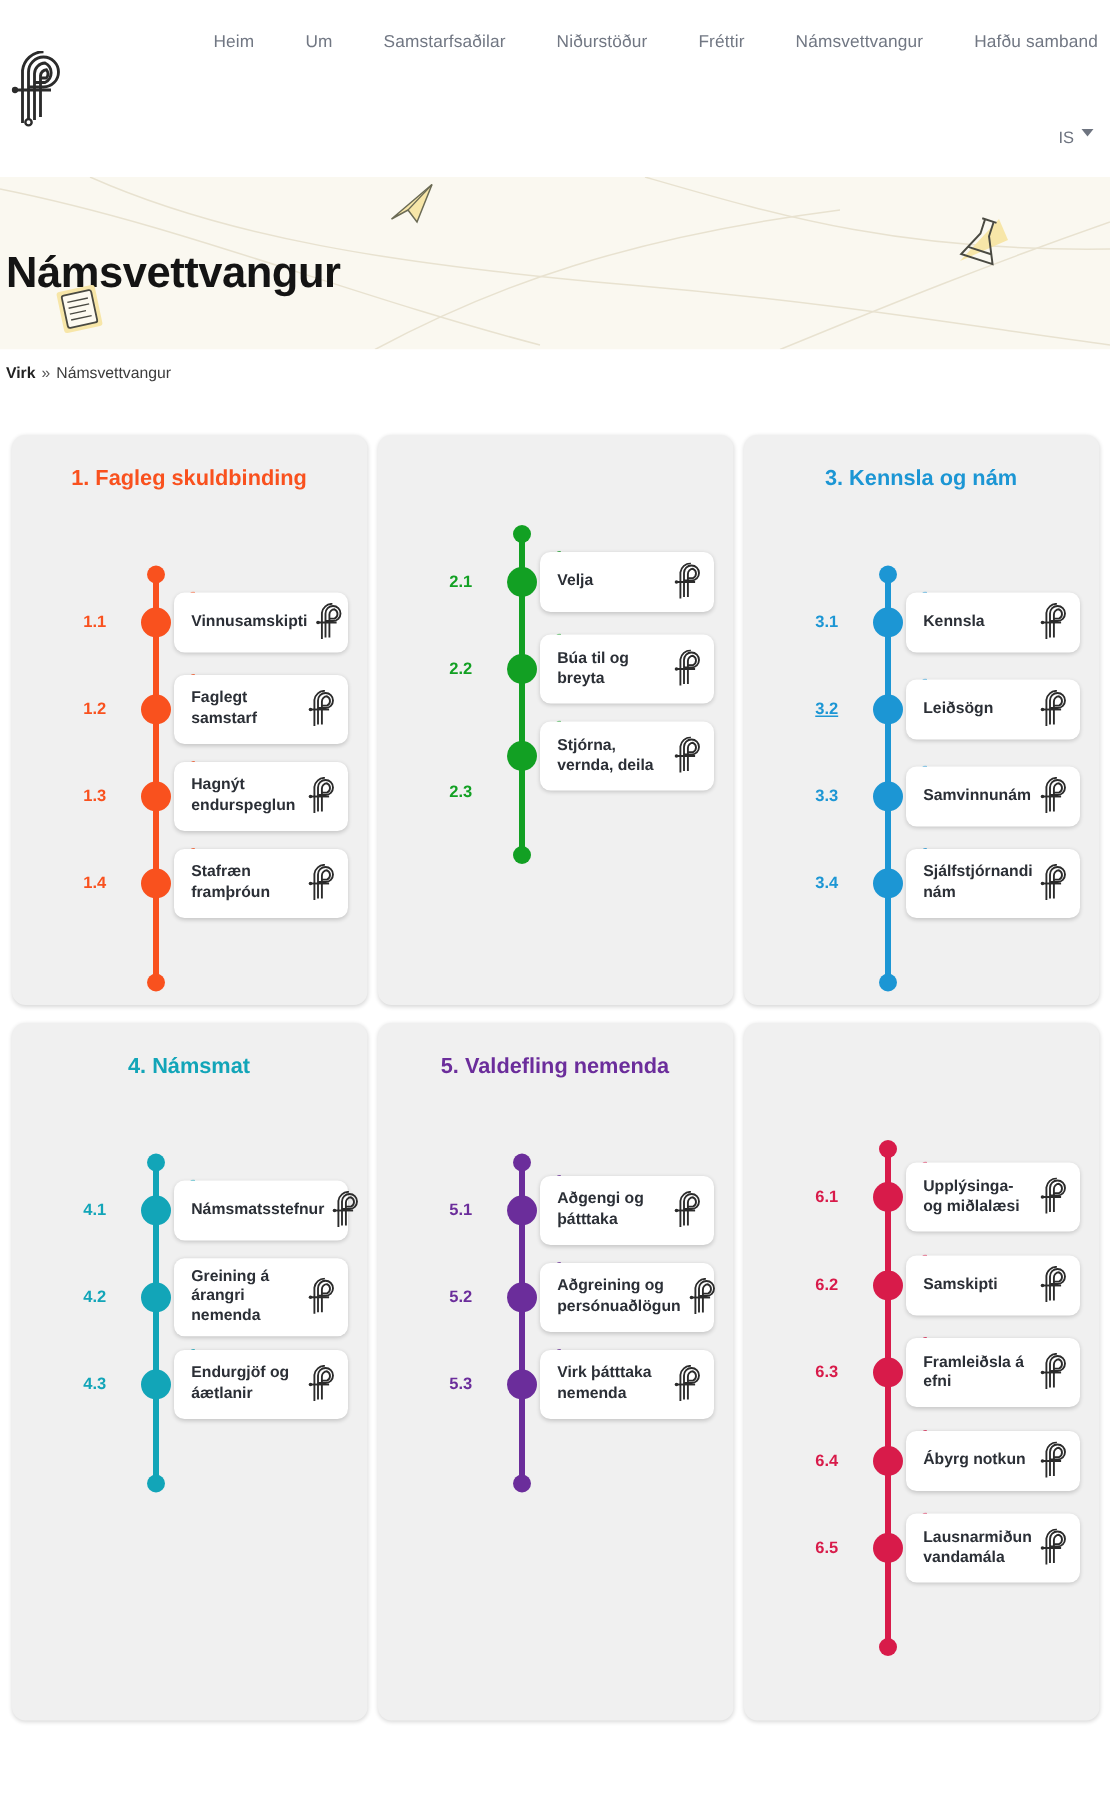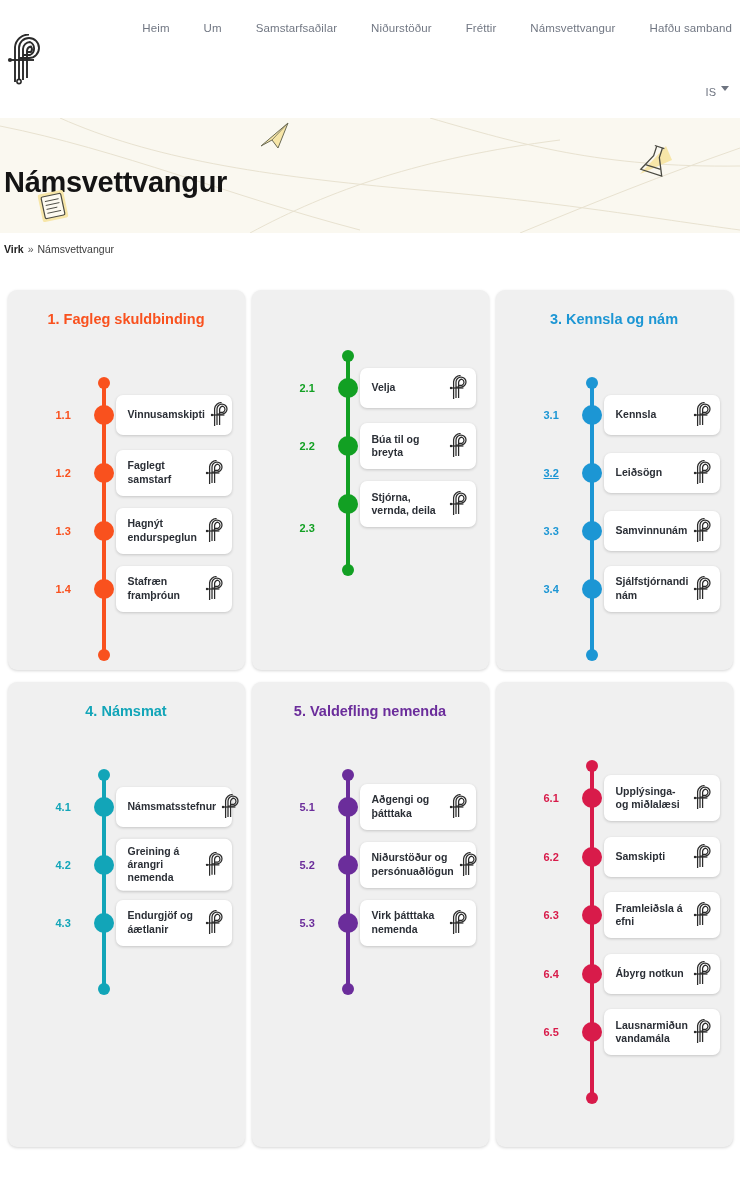--- a/index.html
+++ b/index.html
@@ -627,21 +627,21 @@
           </a>
         </div>
         <div class="node-row" style="top: 136px;">
           <span class="node-num" style="color: rgb(107, 45, 155);">5.2</span>
           <span class="node-dot" style="background: rgb(107, 45, 155);"></span>
           <span class="brace">
 <svg viewBox="0 0 8 42" width="8" height="42">
  <path d="M7 1 C 3 1, 4 19, 1 21 C 4 23, 3 41, 7 41" fill="none" stroke="#6B2D9B" stroke-width="2.4" stroke-linecap="round"></path>
 </svg></span>
           <a class="bubble bw-1" style="min-height: 46px;">
-            <span class="bubble-text">Niðurstöður og
+            <span class="bubble-text">Aðgreining og
 persónuaðlögun</span>
             <span class="bubble-logo">
 <svg viewBox="0 0 24 26" width="24" height="26">
  <g fill="none" stroke="#2b2b2b" stroke-width="1.25">
   <path d="M8 23 L8 7 A5 5 0 0 1 13 2 A5 5 0 0 1 13 12 L8 12"></path>
   <path d="M10.6 23 L10.6 7.6 A3.4 3.4 0 0 1 14 4.2 A3.4 3.4 0 0 1 14 10.4 L10.6 10.4"></path>
   <path d="M5.6 24 L5.6 6.6 A6.8 6.8 0 0 1 12.6 0.6"></path>
   <path d="M3.4 13 L15.4 13"></path>
  </g>
  <circle cx="3" cy="13" r="1.2" fill="#2b2b2b"></circle>

